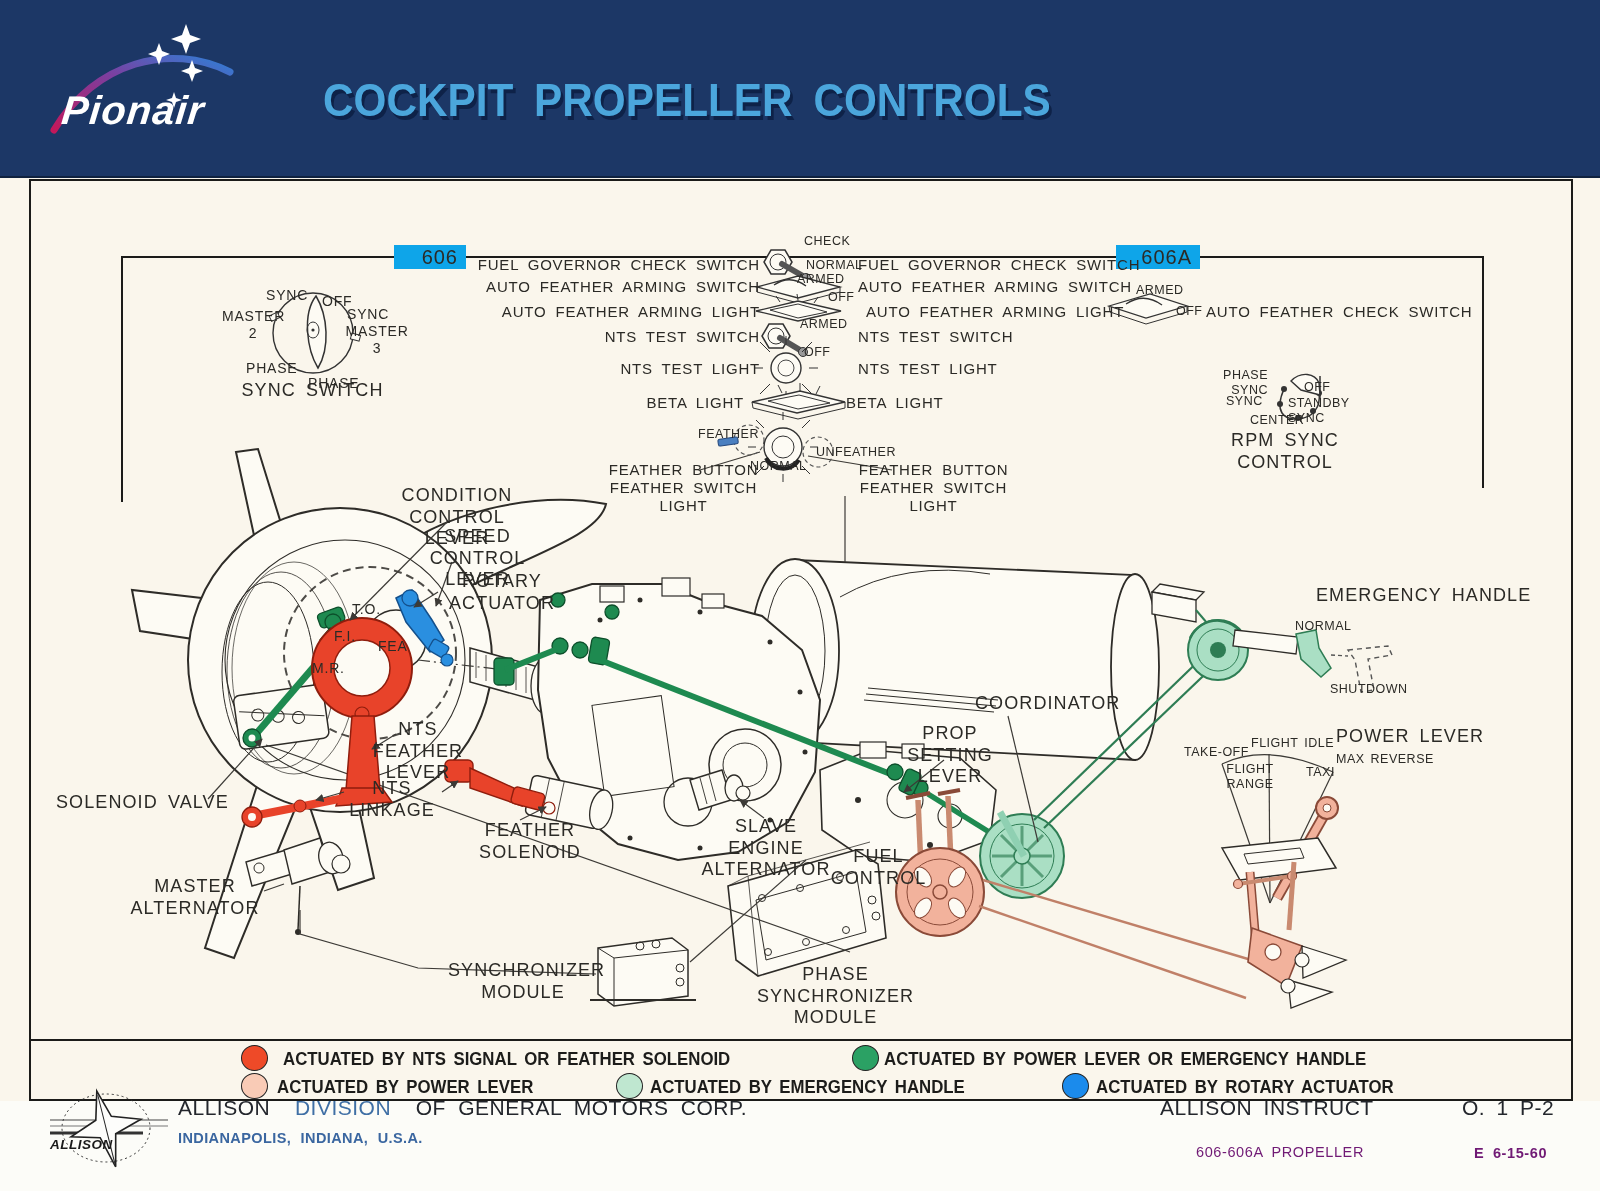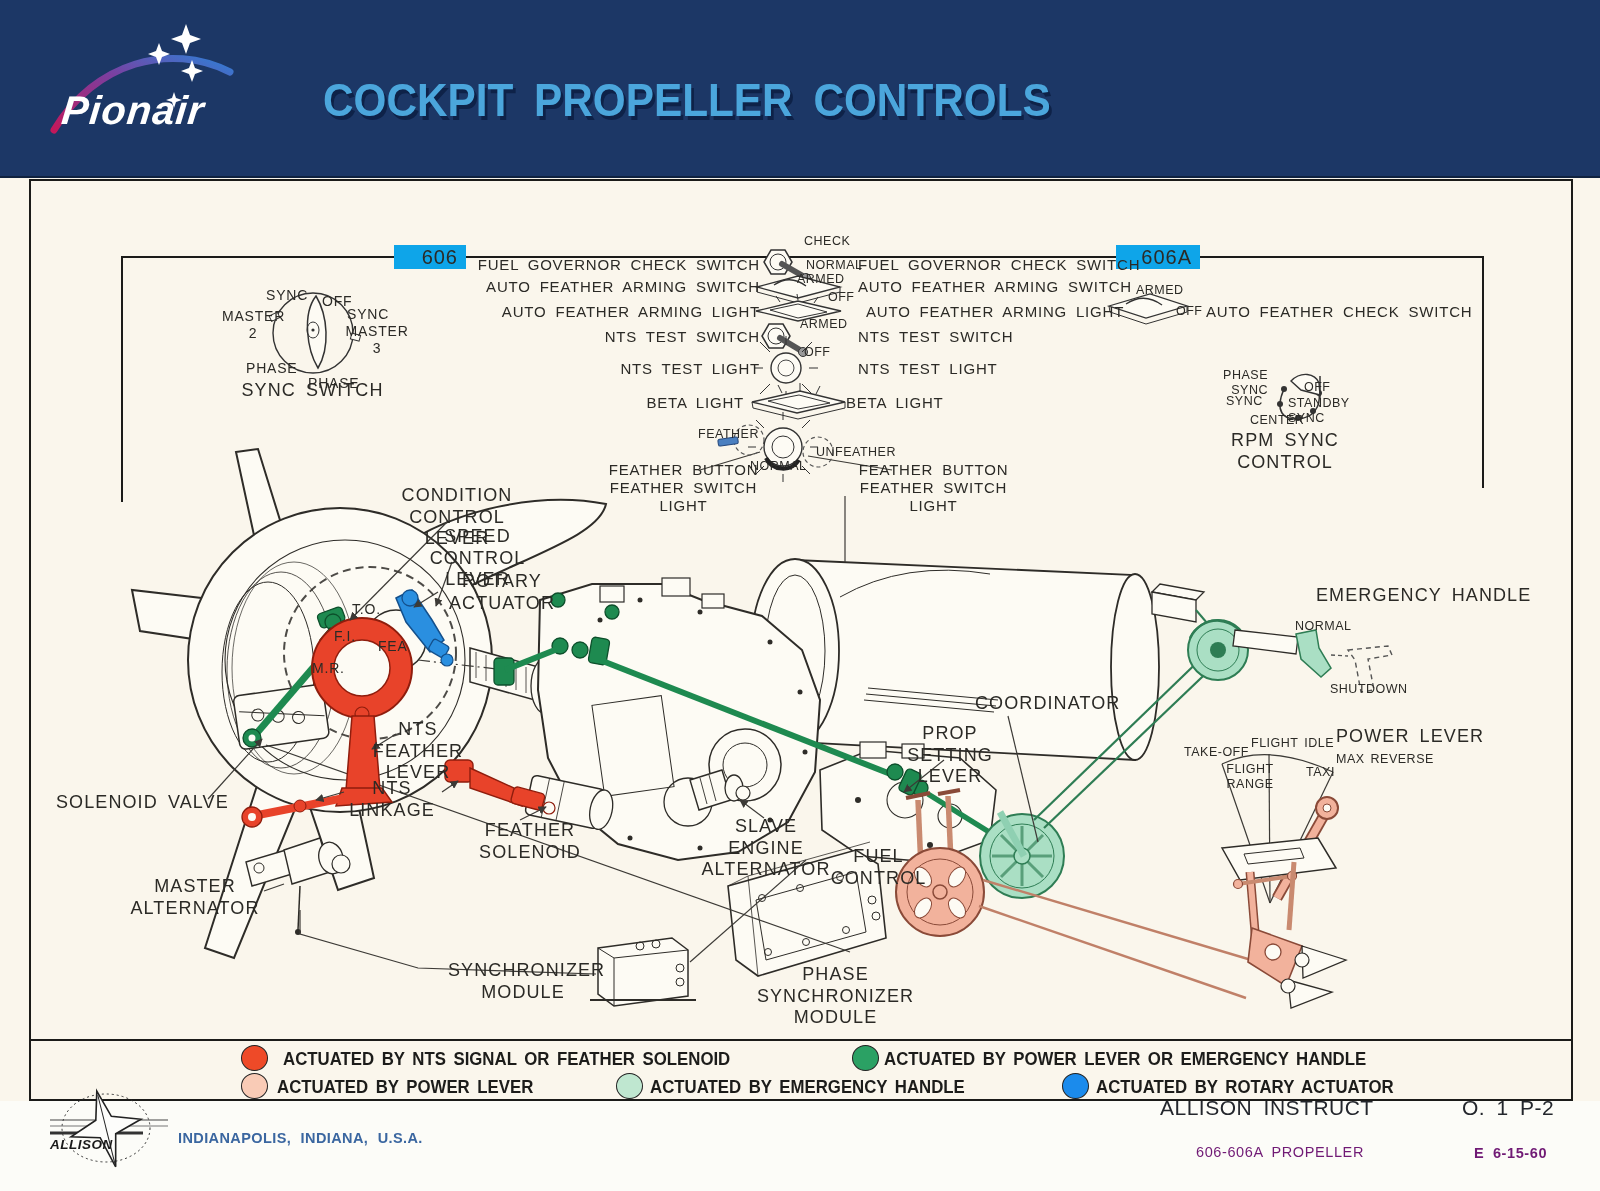--- a/index.html
+++ b/index.html
@@ -579,19 +579,24 @@
 
   <svg width="130" height="90" style="left:48px;top:1088px;">
     <ellipse cx="58" cy="40" rx="44" ry="34" fill="none" stroke="#333" stroke-width="1" stroke-dasharray="2 3"></ellipse>
     <line x1="2" y1="32" x2="120" y2="32" stroke="#444" stroke-width="1"></line>
     <line x1="2" y1="38" x2="120" y2="38" stroke="#777" stroke-width="1"></line>
     <line x1="2" y1="45" x2="95" y2="45" stroke="#333" stroke-width="3"></line>
     <path d="M 58,2 L 66,30 L 94,40 L 66,48 L 58,80 L 50,48 L 22,40 L 50,30 Z" fill="#fdfdfb" stroke="#222" stroke-width="1.6" transform="rotate(-14 58 40)"></path>
     <line x1="58" y1="6" x2="58" y2="76" stroke="#222" stroke-width="1" transform="rotate(-14 58 40)"></line>
   </svg>
   <div class="logo-allison-text">ALLISON</div>
+  <div class="f-co">
+    <span>ALLISON</span>&nbsp;
+    <span class="blue">DIVISION</span>&nbsp;
+    <span>OF  GENERAL  MOTORS  CORP.</span>
+  </div>
   <div class="f-ad">INDIANAPOLIS,   INDIANA,   U.S.A.</div>
   <div class="f-doc" style="left:1160px;top:1096px;">ALLISON  INSTRUCT</div>
   <div class="f-sub" style="left:1196px;top:1131px;">606-606A  PROPELLER</div>
   <div class="f-doc" style="left:1462px;top:1096px;">O.   1 P-2</div>
   <div class="f-sub" style="left:1474px;top:1132px;font-weight:bold;">E  6-15-60</div>
 
 </div>
 
 </body></html>

